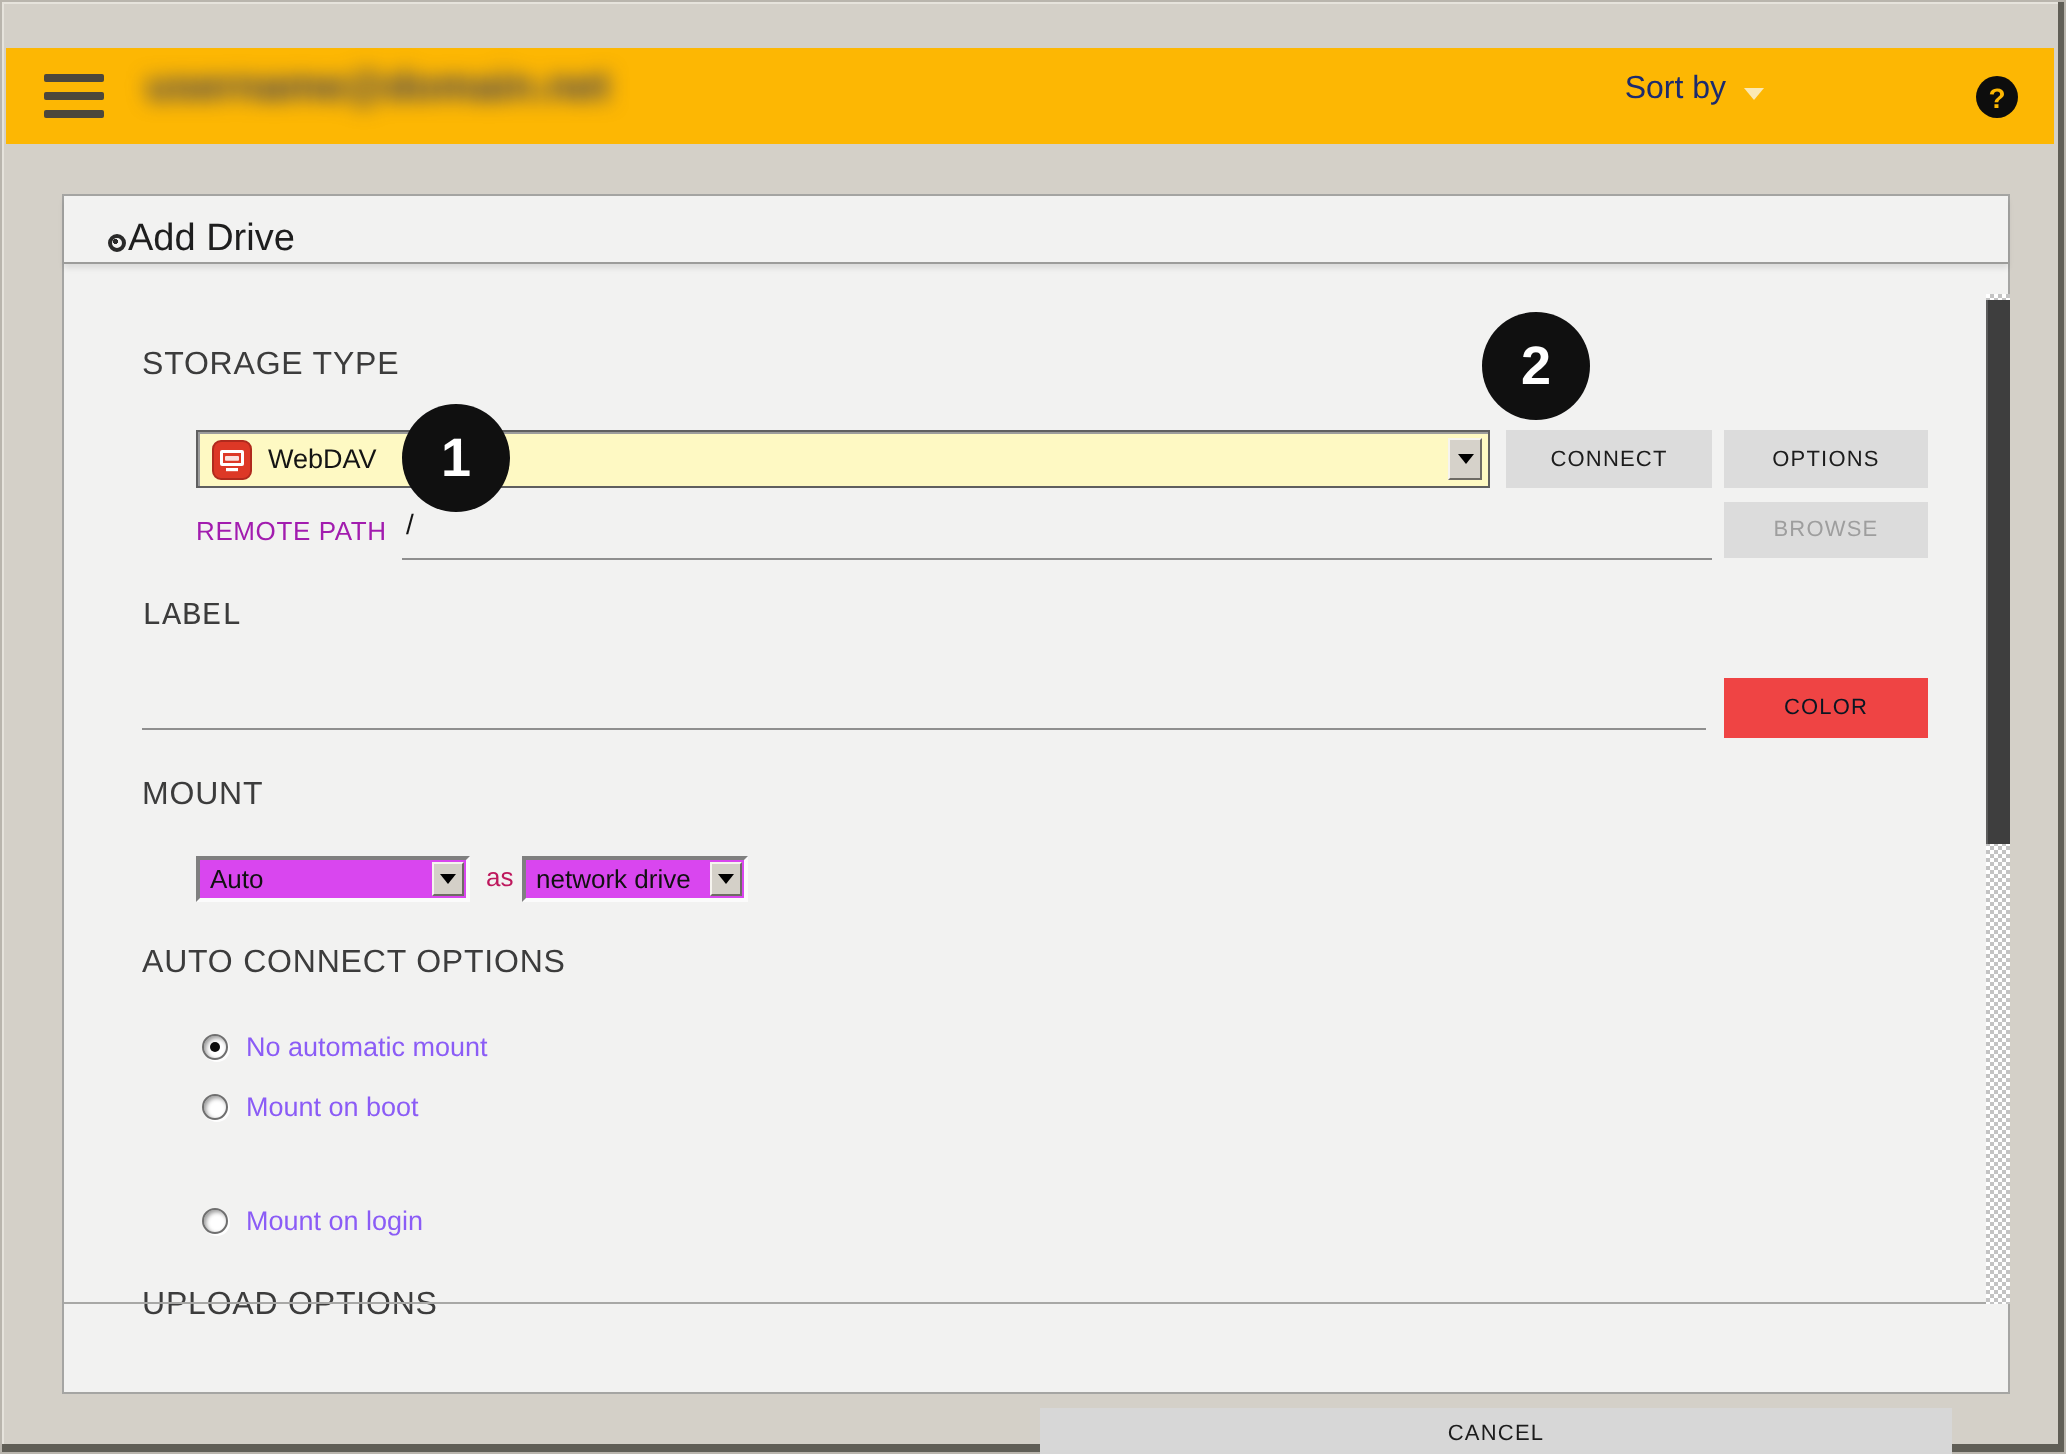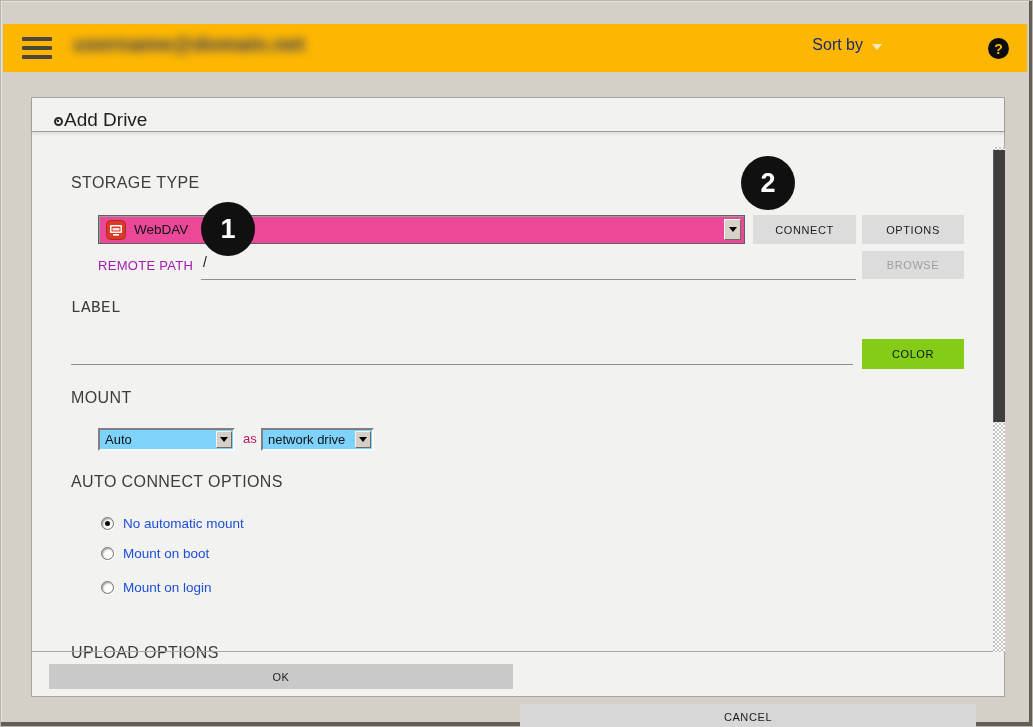--- a/index.html
+++ b/index.html
@@ -60,59 +60,59 @@
   .cursor-artifact {
     position:absolute; left:22px; top:19px; width:9px; height:9px;
     border:2px solid #2a2a2a; border-radius:50%; background:radial-gradient(circle at 35% 35%, #2a2a2a 25%, transparent 30%);
   }
 
   .sec-h { position:absolute; left:39px; font-size:16px; color:#3c3c3c; letter-spacing:.4px; }
 
   
   .storage-combo {
     position:absolute; left:66px; top:117px; width:647px; height:29px;
-    background:#ec4899; border:1px solid #5f5f5f; box-shadow: inset 1px 1px 0 #9c9c9c;
+    background:#fef9c3; border:1px solid #5f5f5f; box-shadow: inset 1px 1px 0 #9c9c9c;
     display:flex; align-items:center; padding-left:7px; cursor:pointer;
   }
   .webdav-icon { width:20px; height:20px; flex:0 0 auto; }
   .combo-value { font-size:13.5px; color:#141414; margin-left:8px; }
   .combo-arrow-btn {
     position:absolute; top:3px; right:3px; bottom:3px; width:17px;
     background:#d6d2ca; border:1px solid; border-color:#f6f4ef #6e6b64 #6e6b64 #f6f4ef;
     display:flex; align-items:center; justify-content:center;
   }
   .tri-down { width:0; height:0; border-left:4px solid transparent; border-right:4px solid transparent; border-top:5px solid #000; }
 
   .flat-btn {
     position:absolute; background:#dcdcdc; border:none; color:#1c1c1c;
     font-size:11px; letter-spacing:.6px; font-family:inherit;
     display:flex; align-items:center; justify-content:center; cursor:pointer;
   }
   .btn-connect { left:721px; top:117px; width:103px; height:29px; }
   .btn-options { left:830px; top:117px; width:102px; height:29px; }
   .btn-browse  { left:830px; top:153px; width:102px; height:28px; color:#9e9e9e; cursor:default; }
-  .btn-color   { left:830px; top:241px; width:102px; height:30px; background:#84cc16; color:#0a1622; }
+  .btn-color   { left:830px; top:241px; width:102px; height:30px; background:#ef4444; color:#0a1622; }
 
   .badge {
     position:absolute; width:54px; height:54px; border-radius:50%; background:#101010;
     color:#fff; font-size:27px; font-weight:bold;
     display:flex; align-items:center; justify-content:center; z-index:5;
   }
   .badge-1 { left:169px; top:104px; }
   .badge-2 { left:709px; top:58px; }
 
   .remote-label { position:absolute; left:66px; top:160px; font-size:13px; color:#a21caf; letter-spacing:.3px; }
   .remote-value { position:absolute; left:171px; top:156px; font-size:14px; color:#141414; cursor:text; }
   .u-line { position:absolute; height:1px; background:#8f8f8f; }
   .remote-underline { left:169px; top:181px; width:655px; }
   .label-input { position:absolute; left:39px; top:244px; width:782px; height:22px; font-size:14px; color:#141414; cursor:text; }
   .label-underline { left:39px; top:266px; width:782px; }
 
   .win-combo {
-    position:absolute; height:23px; background:#7dd3fc;
+    position:absolute; height:23px; background:#d946ef;
     border:2px solid; border-color:#7f7f7f #fbfbfb #fbfbfb #7f7f7f;
     font-size:13px; color:#111; cursor:pointer;
   }
   .win-combo .val { position:absolute; left:5px; top:2px; white-space:nowrap; }
   .win-combo .sel-arrow {
     position:absolute; right:1px; top:1px; bottom:1px; width:16px;
     background:#d4d0c8; border:1px solid; border-color:#f5f3ee #6e6b64 #6e6b64 #f5f3ee;
     display:flex; align-items:center; justify-content:center;
   }
   .combo-auto { left:66px; top:330px; width:137px; }
@@ -122,21 +122,21 @@
   .radio-row { position:absolute; left:69px; display:flex; align-items:center; gap:9px; }
   .radio {
     width:13px; height:13px; border-radius:50%; background:#fff;
     border:1px solid #6f6f6f; box-shadow: inset 1px 1px 2px rgba(0,0,0,.40), 1px 1px 0 rgba(255,255,255,.9);
     position:relative; cursor:pointer; flex:0 0 auto;
   }
   .radio.checked::after {
     content:""; position:absolute; left:3px; top:3px; width:5px; height:5px;
     border-radius:50%; background:#0d0d0d;
   }
-  .radio-label { font-size:13.5px; color:#1d4ed8; }
+  .radio-label { font-size:13.5px; color:#8b5cf6; }
 
   .footer-divider { position:absolute; left:0; top:553px; width:100%; height:1px; background:#a8a8a6; }
   .btn-ok     { left:17px;  top:566px; width:464px; height:25px; background:#c9c9c9; }
   .btn-cancel { left:488px; top:566px; width:456px; height:25px; background:#d7d7d7;margin-top:40px; }
 
   
   .scroll-track {
     position:absolute; left:961px; top:49px; width:12px; height:505px;
     background-image: conic-gradient(#c3c3c3 25%, #ffffff 25% 50%, #c3c3c3 50% 75%, #ffffff 75%);
     background-size:4px 4px; cursor:pointer;
@@ -225,29 +225,28 @@
     <div class="sec-h" style="top:375px;">AUTO CONNECT OPTIONS</div>
 
     <div class="radio-row" style="top:418px;">
       <span class="radio checked"></span>
       <span class="radio-label">No automatic mount</span>
     </div>
     <div class="radio-row" style="top:448px;">
       <span class="radio"></span>
       <span class="radio-label">Mount on boot</span>
     </div>
-    <div class="radio-row" style="top:482px;">
+    <div class="radio-row" style="top:505px;">
       <span class="radio"></span>
       <span class="radio-label">Mount on login</span>
     </div>
 
     <div class="sec-h" style="top:498px;margin-top:48px;">UPLOAD OPTIONS</div>
 
     <div class="footer-divider"></div>
-    <button class="flat-btn btn-ok">OK</button>
     <button class="flat-btn btn-cancel">CANCEL</button>
 
     <div class="scroll-track">
       <div class="scroll-thumb"></div>
     </div>
 
   </div>
 </div>
 
 </body></html>

